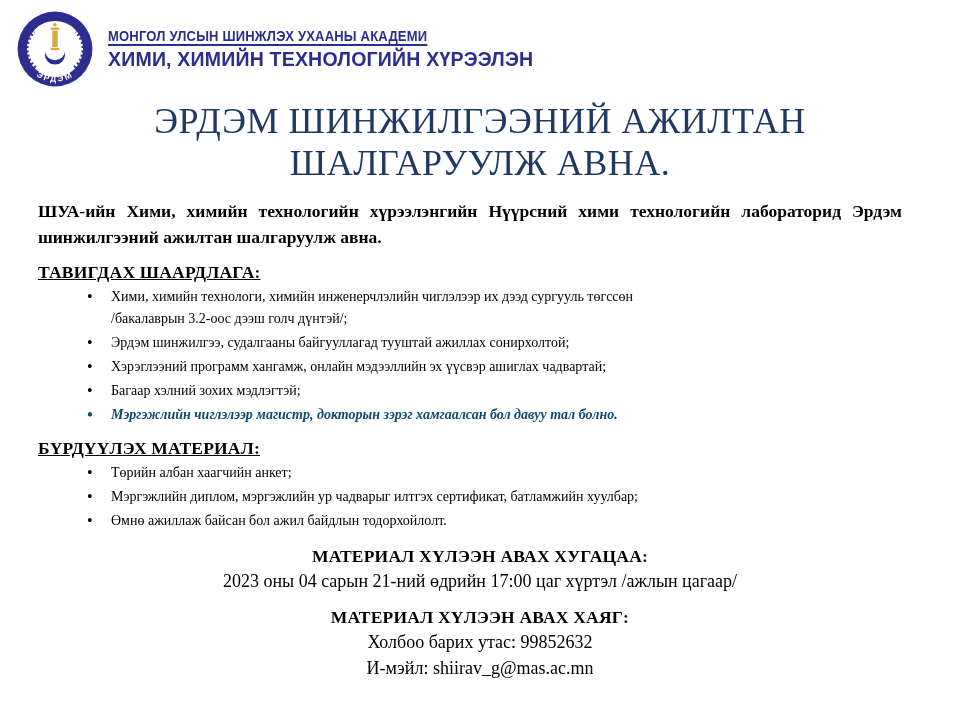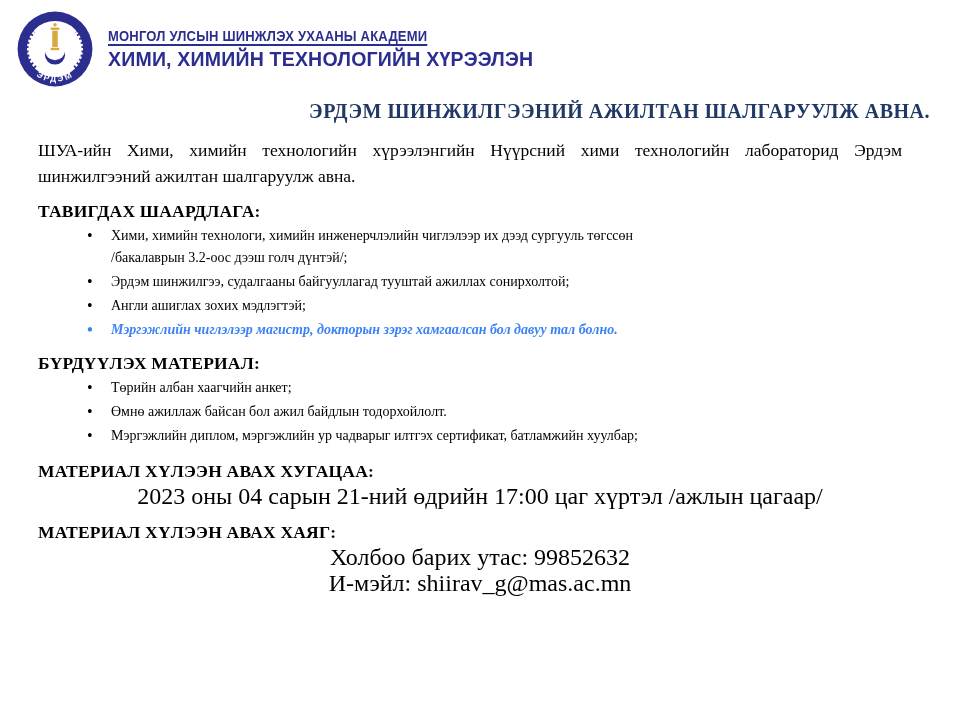--- a/index.html
+++ b/index.html
@@ -45,42 +45,43 @@
   }
   .org-line2 {
     font-size: 21px;
     font-weight: bold;
     letter-spacing: 0.2px;
   }
 
   
   .doc-title {
     margin: 10px 30px 0 30px;
-    text-align: right;
+    text-align: center;
     color: #1f3864;
-    font-size: 20px;
-    font-weight: bold;
+    font-size: 36px;
+    font-weight: normal;
     letter-spacing: 0.5px;
   }
 
   
   .intro {
     margin: 14px 58px 0 38px;
     font-size: 17.5px;
-    font-weight: normal;
+    font-weight: bold;
     line-height: 26px;
     text-align: justify;
   }
 
   
   .section-heading {
     margin: 12px 38px 0 38px;
     font-size: 17.5px;
     font-weight: bold;
     letter-spacing: 0.2px;
+    text-decoration: underline;
   }
   ul.bullets {
     margin: 3px 38px 0 38px;
     padding: 0 0 0 47px;
     list-style: none;
   }
   ul.bullets li {
     position: relative;
     padding-left: 26px;
     font-size: 14px;
@@ -90,36 +91,37 @@
     text-align: justify;
   }
   ul.bullets li::before {
     content: "\2022";
     position: absolute;
     left: 2px;
     top: 0;
     font-size: 16px;
   }
   ul.bullets li.highlight {
-    color: #3b82f6;
+    color: #0c4a6e;
     font-weight: bold;
     font-style: italic;
   }
 
   
   .center-heading {
     margin: 8px 38px 0 38px;
+    text-align: center;
     font-size: 17.5px;
     font-weight: bold;
     letter-spacing: 0.2px;
   }
   .center-text {
     margin: 2px 38px 0 38px;
     text-align: center;
-    font-size: 24px;
+    font-size: 18px;
     line-height: 24px;
   }
   .mt-lg { margin-top: 14px; }
 </style>
 </head>
 <body>
 
 <div class="page">
 
   <div class="header">
@@ -155,29 +157,30 @@
 
   <div class="doc-title">ЭРДЭМ ШИНЖИЛГЭЭНИЙ АЖИЛТАН ШАЛГАРУУЛЖ АВНА.</div>
 
   <div class="intro">ШУА-ийн Хими, химийн технологийн хүрээлэнгийн Нүүрсний хими технологийн лабораторид Эрдэм шинжилгээний ажилтан шалгаруулж авна.</div>
 
   <div class="section-heading">ТАВИГДАХ ШААРДЛАГА:</div>
   <ul class="bullets">
     <li>Хими, химийн технологи, химийн инженерчлэлийн чиглэлээр их дээд сургууль төгссөн
 /бакалаврын 3.2-оос дээш голч дүнтэй/;</li>
     <li>Эрдэм шинжилгээ, судалгааны байгууллагад тууштай ажиллах сонирхолтой;</li>
-    <li>Англи ашиглах зохих мэдлэгтэй;</li>
+    <li>Хэрэглээний программ хангамж, онлайн мэдээллийн эх үүсвэр ашиглах чадвартай;</li>
+    <li>Багаар хэлний зохих мэдлэгтэй;</li>
     <li class="highlight">Мэргэжлийн чиглэлээр магистр, докторын зэрэг хамгаалсан бол давуу тал болно.</li>
   </ul>
 
   <div class="section-heading">БҮРДҮҮЛЭХ МАТЕРИАЛ:</div>
   <ul class="bullets">
     <li>Төрийн албан хаагчийн анкет;</li>
+    <li>Мэргэжлийн диплом, мэргэжлийн ур чадварыг илтгэх сертификат, батламжийн хуулбар;</li>
     <li>Өмнө ажиллаж байсан бол ажил байдлын тодорхойлолт.</li>
-    <li>Мэргэжлийн диплом, мэргэжлийн ур чадварыг илтгэх сертификат, батламжийн хуулбар;</li>
   </ul>
 
   <div class="center-heading mt-lg">МАТЕРИАЛ ХҮЛЭЭН АВАХ ХУГАЦАА:</div>
   <div class="center-text">2023 оны 04 сарын 21-ний өдрийн 17:00 цаг хүртэл /ажлын цагаар/</div>
 
   <div class="center-heading mt-lg">МАТЕРИАЛ ХҮЛЭЭН АВАХ ХАЯГ:</div>
   <div class="center-text">Холбоо барих утас: 99852632</div>
   <div class="center-text">И-мэйл: shiirav_g@mas.ac.mn</div>
 
 </div>

